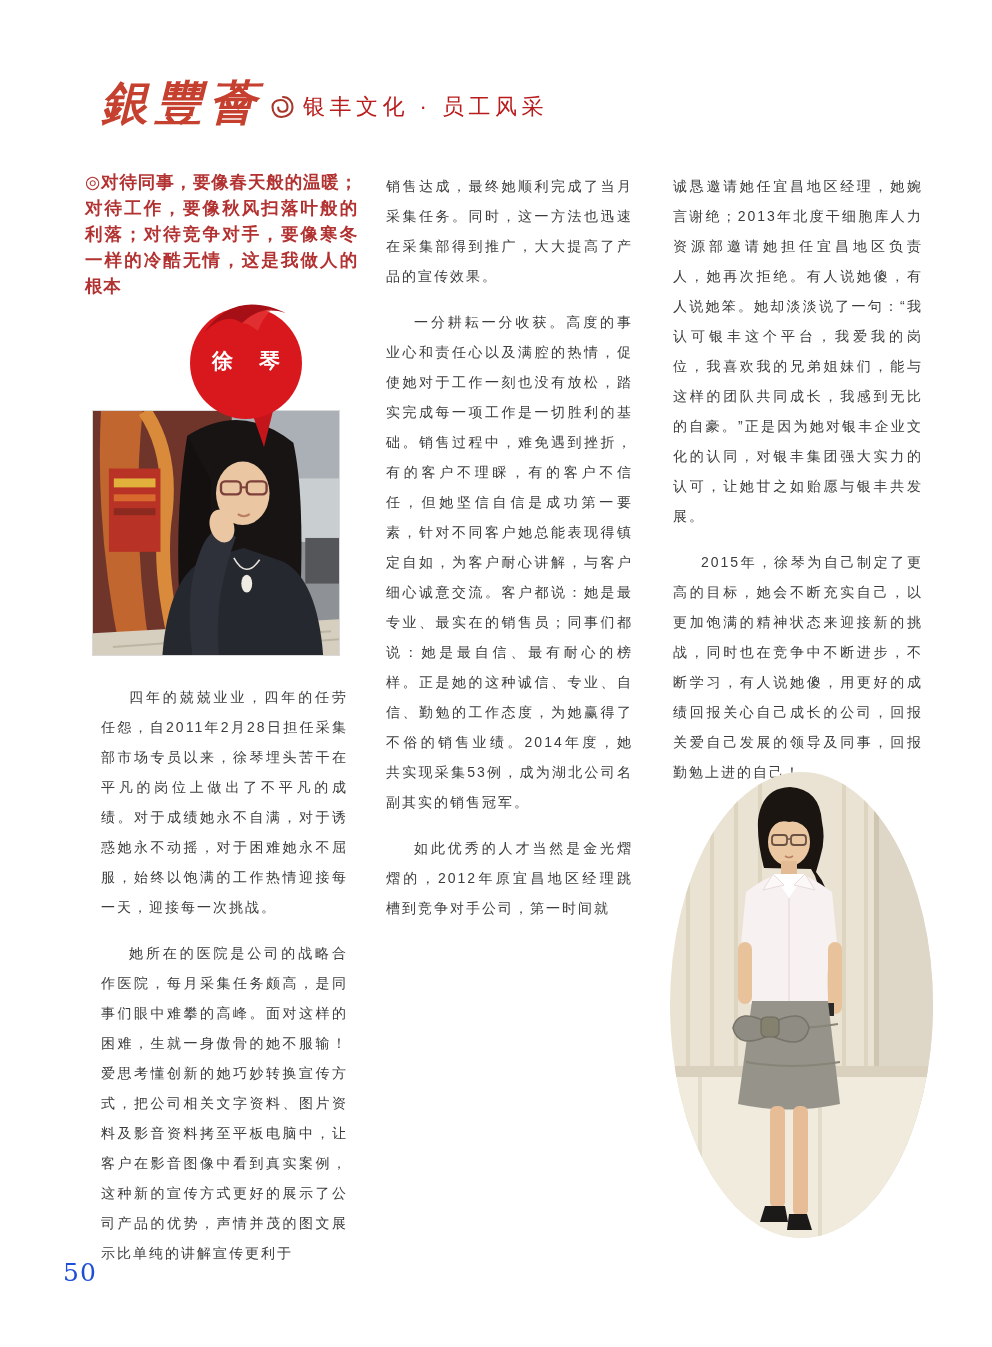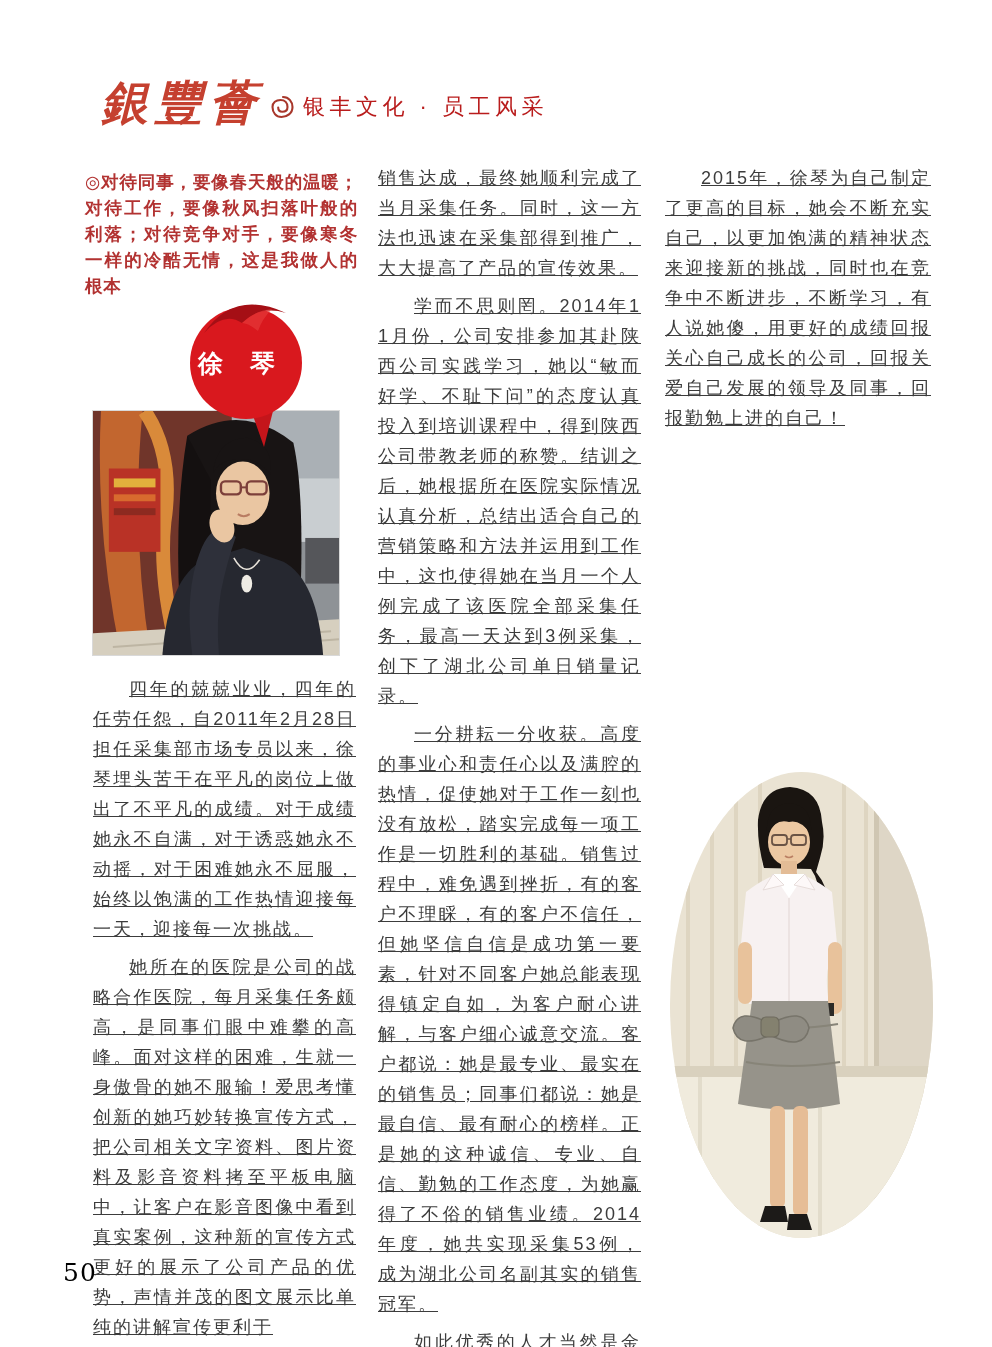--- a/index.html
+++ b/index.html
@@ -21,50 +21,50 @@
   
   .quote{
     position:absolute;left:85px;top:169px;width:273px;
     color:#b23231;font-weight:bold;font-size:17.5px;line-height:26px;
     text-align:justify;letter-spacing:0.8px;
   }
   
   .bubble{position:absolute;left:188px;top:297px;width:116px;height:152px;z-index:5;}
   .bubble svg{display:block;width:100%;height:100%;}
   .bubble-name{
-    position:absolute;left:0;top:50px;width:100%;text-align:left;
-    color:#ffffff;font-weight:bold;font-size:25px;letter-spacing:10px;text-indent:10px;
+    position:absolute;left:0;top:50px;width:100%;text-align:center;
+    color:#ffffff;font-weight:bold;font-size:21px;letter-spacing:10px;text-indent:10px;
   }
   
   figure{margin:0;padding:0;}
   .photo1{
     position:absolute;left:92px;top:410px;width:248px;height:246px;
     border:1px solid #d9d9d9;box-sizing:border-box;overflow:hidden;
   }
   .photo1 svg{display:block;width:100%;height:100%;}
   .photo2{
     position:absolute;left:670px;top:772px;width:263px;height:466px;
     border-radius:50%;overflow:hidden;
   }
   .photo2 svg{display:block;width:100%;height:100%;}
   
   .col{position:absolute;color:#3c3c3c;}
   .col p{
-    margin:8px;font-size:18px;line-height:30px;letter-spacing:2px;
-    text-align:justify;text-align-last:left;word-break:break-all;text-decoration:underline;
+    margin:16px;font-size:14px;line-height:30px;letter-spacing:2px;
+    text-align:justify;text-align-last:left;word-break:break-all;
   }
   .col p.indent{text-indent:2em;}
   .col1{left:85px;top:666px;width:279px;}
   .col2{left:370px;top:155px;width:279px;}
   .col3{left:657px;top:155px;width:282px;}
   
   .page-number{
     position:absolute;left:63px;top:1258px;
     font-family:"DejaVu Serif","Liberation Serif",serif;font-weight:normal;
-    font-size:25px;color:#000000;letter-spacing:1px;
+    font-size:25px;color:#1d4ed8;letter-spacing:1px;
   }
 </style>
 </head>
 <body>
 
 <div class="page">
 
   <div class="hdr">
     <span class="logo-cal">銀豐薈</span>
     <span class="swirl">
@@ -120,26 +120,26 @@
     </svg>
   </figure>
 
   <div class="col col1">
     <p class="indent">四年的兢兢业业，四年的任劳任怨，自2011年2月28日担任采集部市场专员以来，徐琴埋头苦干在平凡的岗位上做出了不平凡的成绩。对于成绩她永不自满，对于诱惑她永不动摇，对于困难她永不屈服，始终以饱满的工作热情迎接每一天，迎接每一次挑战。</p>
     <p class="indent">她所在的医院是公司的战略合作医院，每月采集任务颇高，是同事们眼中难攀的高峰。面对这样的困难，生就一身傲骨的她不服输！爱思考懂创新的她巧妙转换宣传方式，把公司相关文字资料、图片资料及影音资料拷至平板电脑中，让客户在影音图像中看到真实案例，这种新的宣传方式更好的展示了公司产品的优势，声情并茂的图文展示比单纯的讲解宣传更利于</p>
   </div>
 
   <div class="col col2">
     <p>销售达成，最终她顺利完成了当月采集任务。同时，这一方法也迅速在采集部得到推广，大大提高了产品的宣传效果。</p>
-    <p class="indent">学而不思则罔。2014年11月份，公司安排参加其赴陕西公司实践学习，她以“敏而好学、不耻下问”的态度认真投入到培训课程中，得到陕西公司带教老师的称赞。结训之后，她根据所在医院实际情况认真分析，总结出适合自己的营销策略和方法并运用到工作中，这也使得她在当月一个人例完成了该医院全部采集任务，最高一天达到3例采集，创下了湖北公司单日销量记录。</p>
     <p class="indent">一分耕耘一分收获。高度的事业心和责任心以及满腔的热情，促使她对于工作一刻也没有放松，踏实完成每一项工作是一切胜利的基础。销售过程中，难免遇到挫折，有的客户不理睬，有的客户不信任，但她坚信自信是成功第一要素，针对不同客户她总能表现得镇定自如，为客户耐心讲解，与客户细心诚意交流。客户都说：她是最专业、最实在的销售员；同事们都说：她是最自信、最有耐心的榜样。正是她的这种诚信、专业、自信、勤勉的工作态度，为她赢得了不俗的销售业绩。2014年度，她共实现采集53例，成为湖北公司名副其实的销售冠军。</p>
     <p class="indent">如此优秀的人才当然是金光熠熠的，2012年原宜昌地区经理跳槽到竞争对手公司，第一时间就</p>
   </div>
 
   <div class="col col3">
+    <p>诚恳邀请她任宜昌地区经理，她婉言谢绝；2013年北度干细胞库人力资源部邀请她担任宜昌地区负责人，她再次拒绝。有人说她傻，有人说她笨。她却淡淡说了一句：“我认可银丰这个平台，我爱我的岗位，我喜欢我的兄弟姐妹们，能与这样的团队共同成长，我感到无比的自豪。”正是因为她对银丰企业文化的认同，对银丰集团强大实力的认可，让她甘之如贻愿与银丰共发展。</p>
     <p class="indent">2015年，徐琴为自己制定了更高的目标，她会不断充实自己，以更加饱满的精神状态来迎接新的挑战，同时也在竞争中不断进步，不断学习，有人说她傻，用更好的成绩回报关心自己成长的公司，回报关爱自己发展的领导及同事，回报勤勉上进的自己！</p>
   </div>
 
   <figure class="photo2">
     <svg viewBox="0 0 263 466" preserveAspectRatio="none">
       <rect width="263" height="466" fill="#eae3d3"></rect>
       <g stroke="#ded5c1" stroke-width="4">
         <line x1="18" y1="0" x2="18" y2="466"></line>
           <line x1="42" y1="0" x2="42" y2="466"></line>
         <line x1="66" y1="0" x2="66" y2="466"></line>

